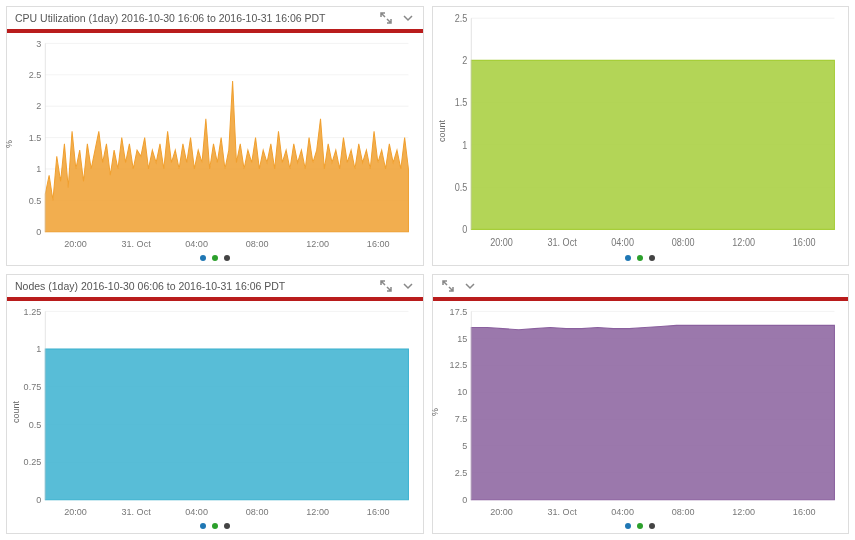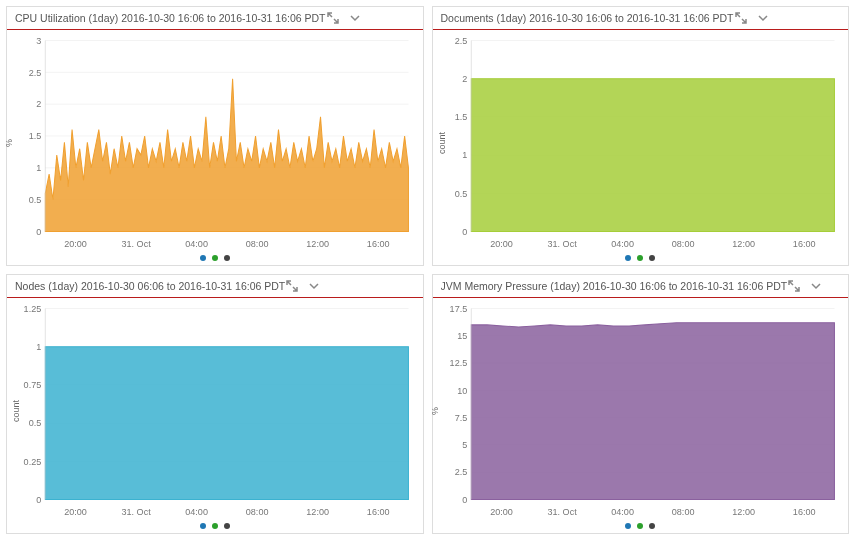--- a/index.html
+++ b/index.html
@@ -1,19 +1,19 @@
 <!DOCTYPE html>
 <html><head>
 <meta charset="utf-8">
 <style>
 *{box-sizing:border-box;margin:0;padding:0}
 body{font-family:-apple-system,BlinkMacSystemFont,'Segoe UI',Arial,sans-serif;font-size:11px;color:#444;background:#fff;width:855px;height:540px;overflow:hidden}
 .grid{display:grid;grid-template-columns:1fr 1fr;grid-template-rows:1fr 1fr;gap:8px;padding:6px;height:100%}
 .panel{border:1px solid #ddd;display:flex;flex-direction:column}
-.phead{display:flex;align-items:center;justify-content:flex-start;padding:4px 8px;border-bottom:1px solid #b91c1c;font-size:10.5px;color:#555}
+.phead{display:flex;align-items:center;justify-content:space-between;padding:4px 8px;border-bottom:4px solid #b91c1c;font-size:10.5px;color:#555}
 .ptitle{white-space:nowrap;overflow:hidden;text-overflow:ellipsis}
 .pactions{display:flex;gap:8px;align-items:center}
 .icon-btn{cursor:pointer;display:inline-flex;align-items:center;justify-content:center;width:14px;height:14px;color:#888}
 .icon-btn svg{width:12px;height:12px;stroke:currentColor;fill:none;stroke-width:1.5}
 .chart-wrap{flex:1;position:relative;padding:4px 8px 4px 4px}
 .chart-svg{width:100%;height:100%}
 .ylabel{position:absolute;left:-2px;top:50%;transform:translateY(-50%) rotate(-90deg);font-size:9px;color:#666;transform-origin:center;white-space:nowrap}
 .dots{display:flex;justify-content:center;gap:6px;padding-bottom:4px}
 .dot{width:6px;height:6px;border-radius:50%}
 .tick-text{font-size:9px;fill:#777}
@@ -65,35 +65,20 @@
           <line x1="34" y1="6" x2="34" y2="182" stroke="#ccc" stroke-width="0.5"></line>
         </svg>
     </div>
     <div class="dots">
       <span class="dot" style="background:#1f77b4"></span>
         <span class="dot" style="background:#2ca02c"></span>
         <span class="dot" style="background:#444"></span>
     </div>
   </div>
   <div class="panel">
-    <div class="phead">
-      <span class="ptitle">Documents (1day) 2016-10-30 16:06 to 2016-10-31 16:06 PDT</span>
-      <span class="pactions">
-        <span class="icon-btn">
-          <svg viewBox="0 0 12 12">
-              <path d="M1 5V1h4M11 7v4H7M1 1l4 4M11 11L7 7"></path>
-            </svg>
-        </span>
-        <span class="icon-btn">
-          <svg viewBox="0 0 12 12">
-              <path d="M2 4l4 4 4-4"></path>
-            </svg>
-        </span>
-      </span>
-    </div>
     <div class="chart-wrap">
       <span class="ylabel">count</span>
       <svg class="chart-svg" id="svg-docs" viewBox="0 0 400 200" preserveAspectRatio="none">
           <line x1="34" y1="182" x2="394" y2="182" stroke="#e8e8e8" stroke-width="0.5"></line>
           <text class="tick-text" x="30" y="185" text-anchor="end">0</text>
           <line x1="34" y1="146.8" x2="394" y2="146.8" stroke="#e8e8e8" stroke-width="0.5"></line>
           <text class="tick-text" x="30" y="149.8" text-anchor="end">0.5</text>
           <line x1="34" y1="111.6" x2="394" y2="111.6" stroke="#e8e8e8" stroke-width="0.5"></line>
           <text class="tick-text" x="30" y="114.6" text-anchor="end">1</text>
           <line x1="34" y1="76.4" x2="394" y2="76.4" stroke="#e8e8e8" stroke-width="0.5"></line>
@@ -160,21 +145,20 @@
         </svg>
     </div>
     <div class="dots">
       <span class="dot" style="background:#1f77b4"></span>
         <span class="dot" style="background:#2ca02c"></span>
         <span class="dot" style="background:#444"></span>
     </div>
   </div>
   <div class="panel">
     <div class="phead">
-      <span class="ptitle">JVM Memory Pressure (1day) 2016-10-30 16:06 to 2016-10-31 16:06 PDT</span>
       <span class="pactions">
         <span class="icon-btn">
           <svg viewBox="0 0 12 12">
               <path d="M1 5V1h4M11 7v4H7M1 1l4 4M11 11L7 7"></path>
             </svg>
         </span>
         <span class="icon-btn">
           <svg viewBox="0 0 12 12">
               <path d="M2 4l4 4 4-4"></path>
             </svg>

